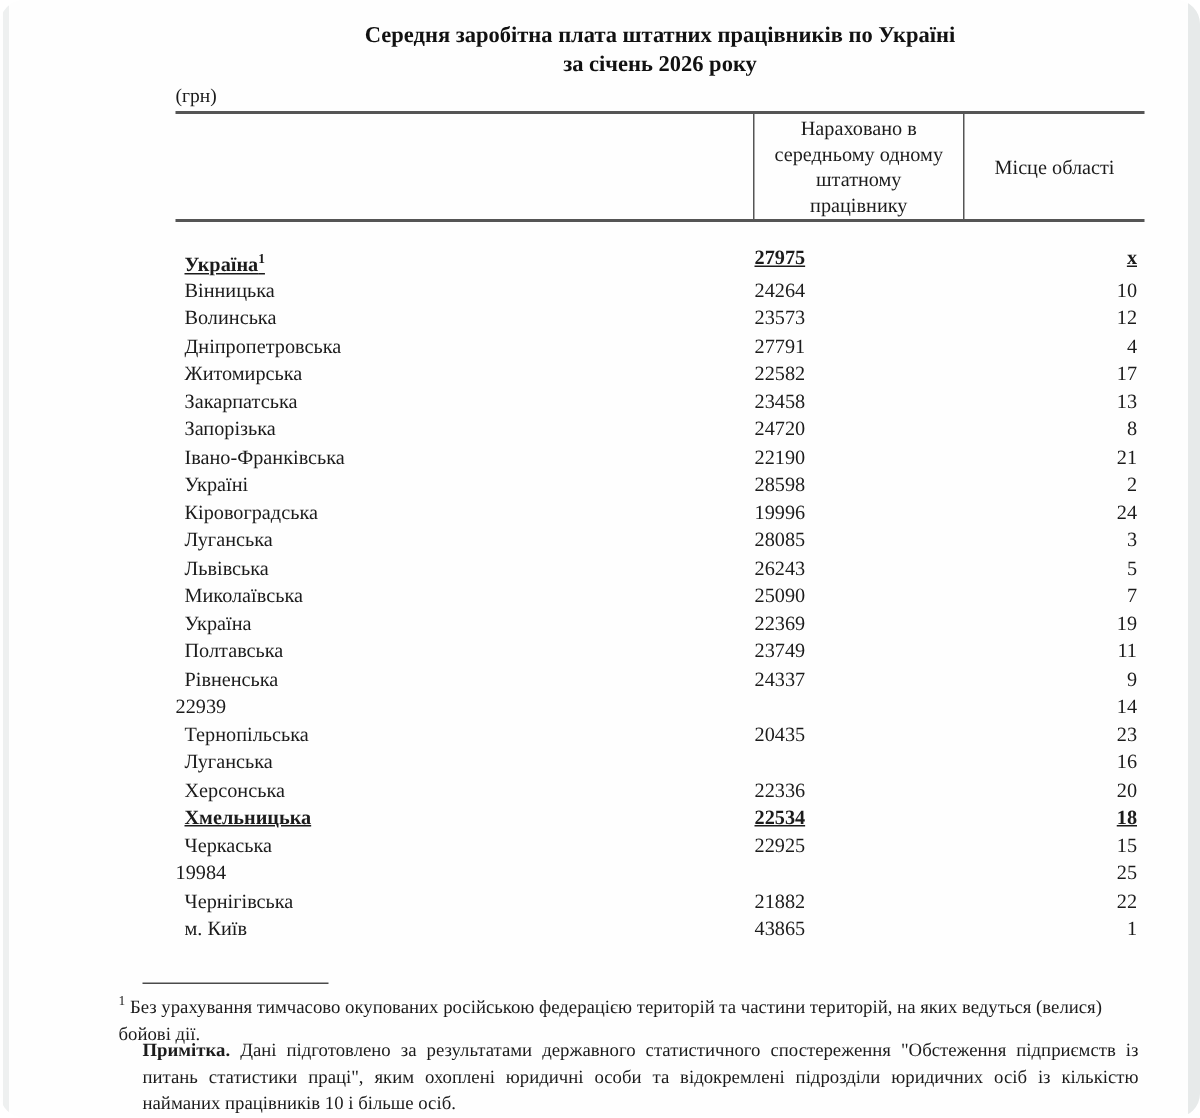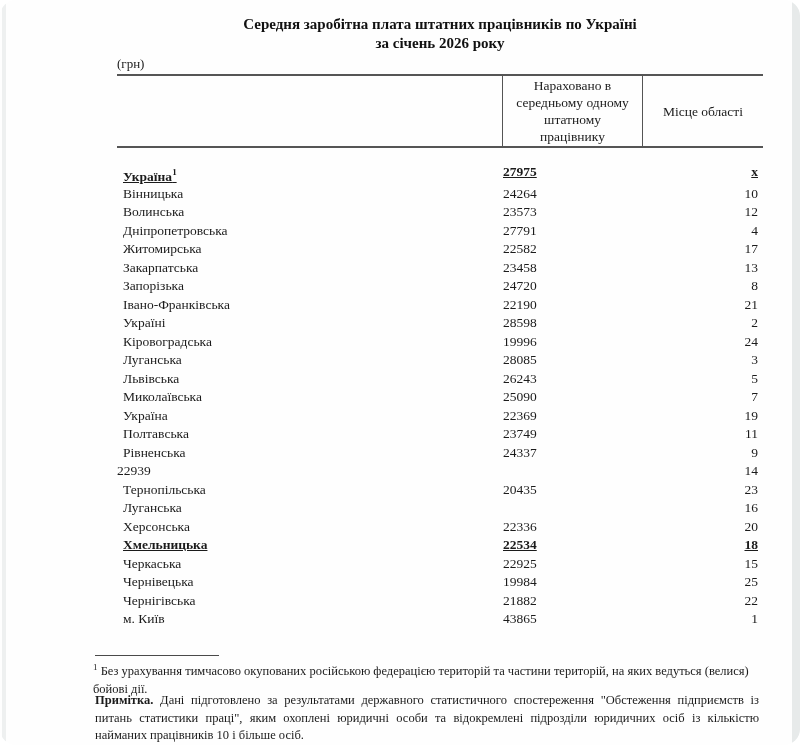--- a/index.html
+++ b/index.html
@@ -58,21 +58,21 @@
   .trow.first { margin-bottom: 3px; }
   .c-name { width: 386px; padding-left: 6px; white-space: nowrap; }
   .c-name sup { font-size: 9px; }
   .c-val { width: 140px; text-align: left; padding-right: 9px; }
   .c-place { flex: 1; text-align: right; padding-right: 5px; }
   .fnsep {
     position: absolute; left: 95px; top: 655px; width: 124px;
     border-top: 1px solid #4a4a4a;
   }
   .fn1 {
-    position: absolute; left: 93px; top: 659px; width: 664px;
+    position: absolute; left: 79px; top: 659px; width: 664px;
     font-size: 12.5px; line-height: 17.5px;
   }
   .fn1 sup { font-size: 9px; }
   .note {
     position: absolute; left: 95px; top: 692px; width: 664px;
     font-size: 12.5px; line-height: 17.5px; text-align: justify;
   }
 </style>
 </head>
 <body>
@@ -224,21 +224,20 @@
     <div class="c-place">18</div>
   </div>
 
   <div class="trow">
     <div class="c-name"><span class="nm">Черкаська</span></div>
     <div class="c-val">22925</div>
     <div class="c-place">15</div>
   </div>
 
   <div class="trow">
-    <div class="c-name"><span class="nm">Чернівецька</span></div>
     <div class="c-val">19984</div>
     <div class="c-place">25</div>
   </div>
 
   <div class="trow">
     <div class="c-name"><span class="nm">Чернігівська</span></div>
     <div class="c-val">21882</div>
     <div class="c-place">22</div>
   </div>
 

